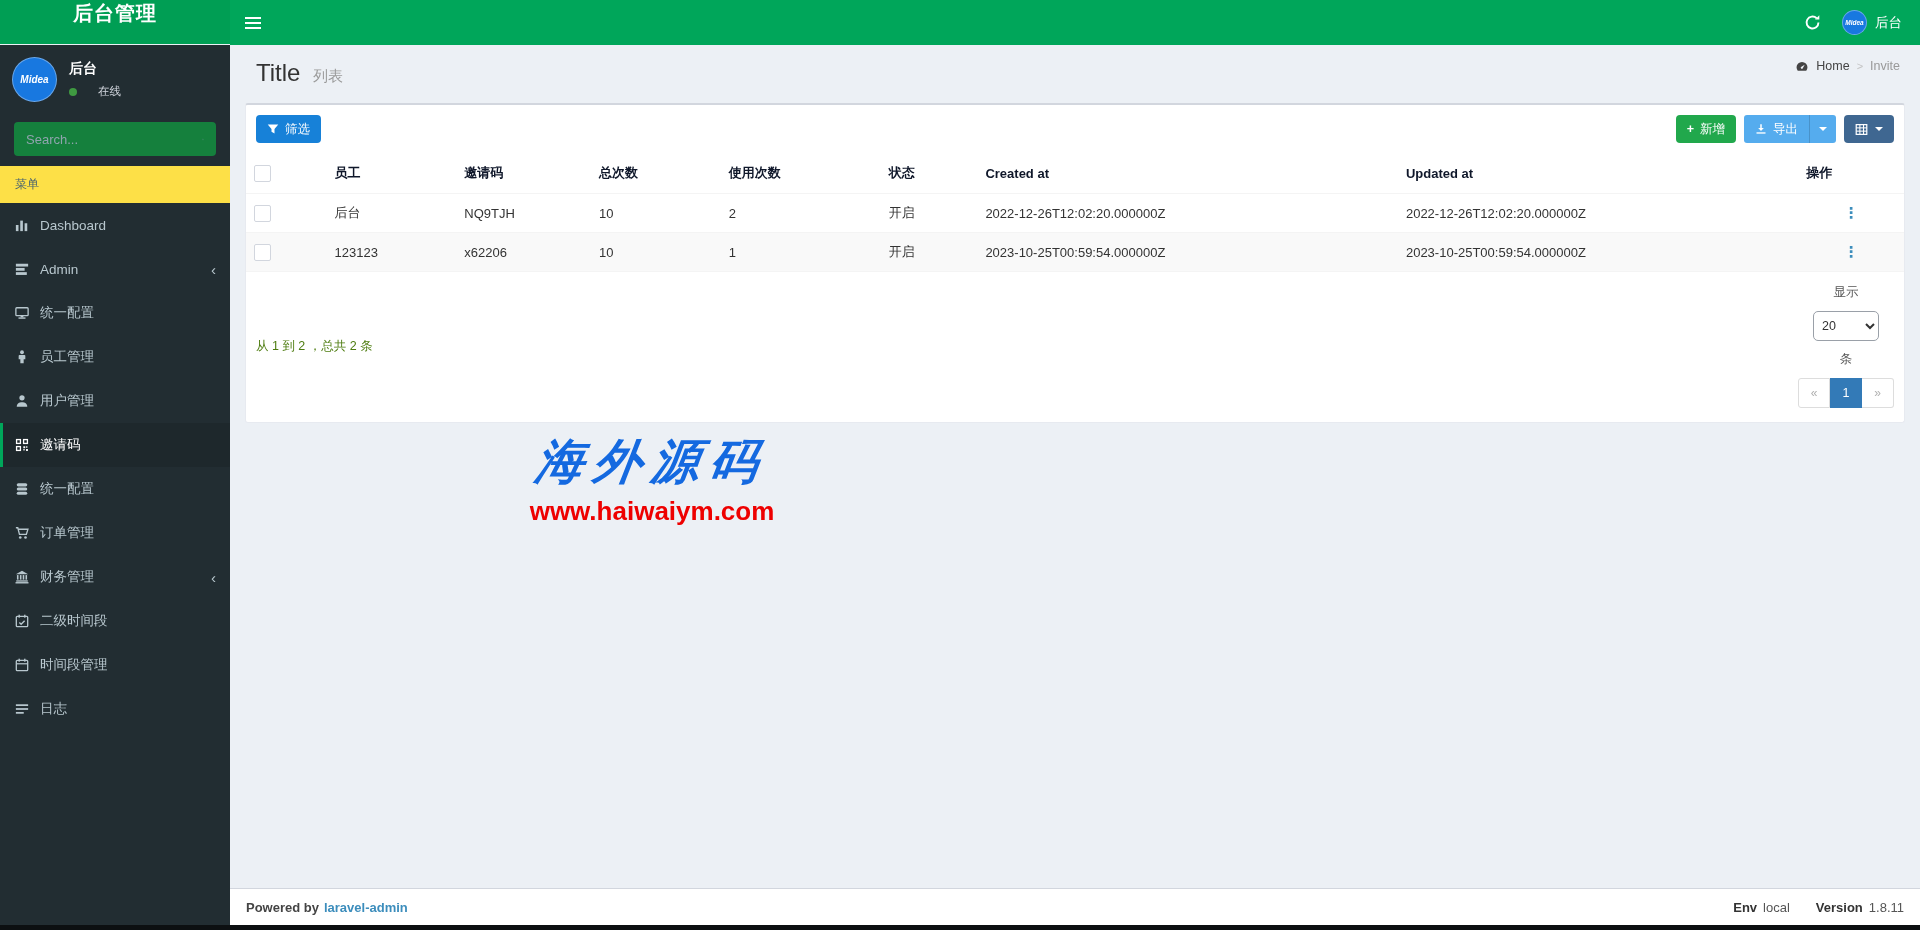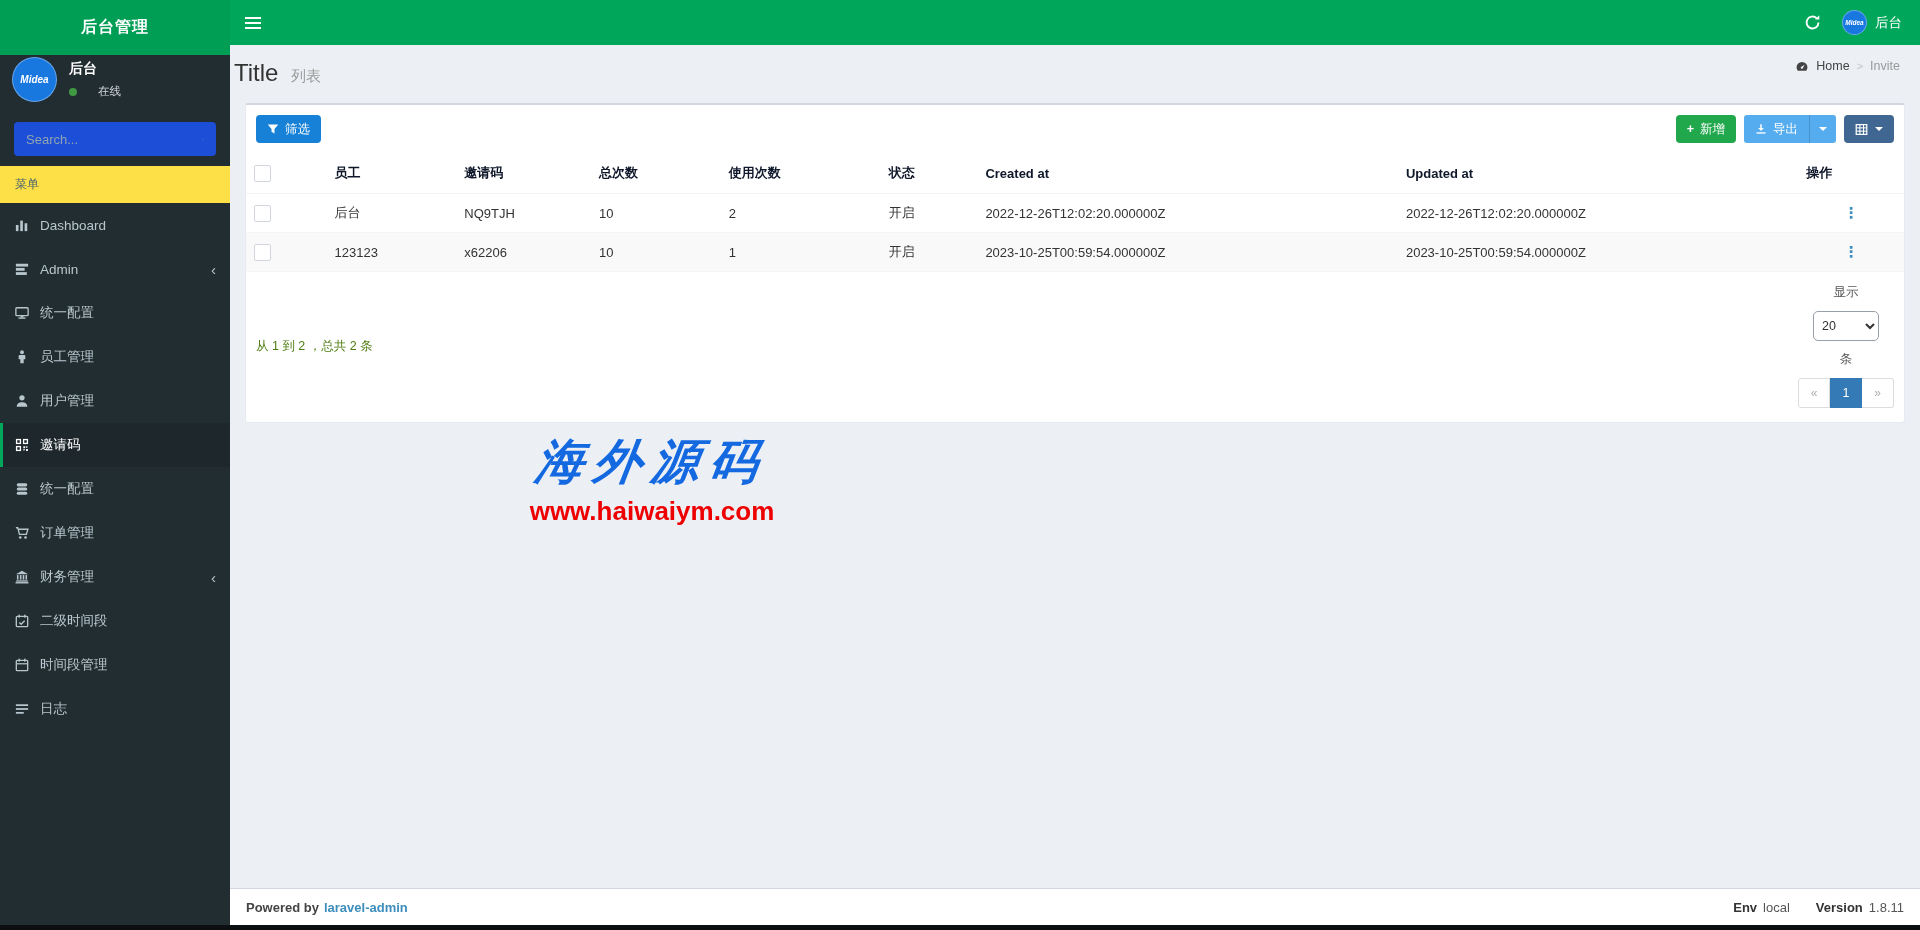--- a/index.html
+++ b/index.html
@@ -2,55 +2,55 @@
 <html><head>
 <meta charset="utf-8">
 <style>
   * { margin:0; padding:0; box-sizing:border-box; }
   html,body { width:1920px; height:930px; }
   body { font-family:"Liberation Sans","DejaVu Sans",sans-serif; background:#0c0f11; overflow:hidden; }
   .app { position:relative; width:1920px; height:930px; background:#ecf0f5; }
 
   
   .topbar { position:absolute; top:0; left:0; width:1920px; height:45px; z-index:30; }
-  .logo { position:absolute; left:0; top:0; width:230px; height:55px; background:#009e54;
-          color:#fff; font-size:16px; font-weight:bold; display:flex; align-items:center; justify-content:center; letter-spacing:1px;}
+  .logo { position:absolute; left:0; top:0; width:230px; height:44px; background:#009e54;
+          color:#fff; font-size:20px; font-weight:bold; display:flex; align-items:flex-start; justify-content:center; letter-spacing:1px;}
   .nav { position:absolute; left:230px; top:0; right:0; height:45px; background:#00a65a;
          display:flex; align-items:center; color:#fff; }
   .hamburger { width:45px; height:45px; display:flex; flex-direction:column; justify-content:center; align-items:center; gap:3px; cursor:pointer; }
   .hamburger i { display:block; width:16px; height:2px; background:#fff; }
   .nav-right { margin-left:auto; display:flex; align-items:center; height:45px; }
   .nav-refresh { width:44px; height:45px; display:flex; align-items:center; justify-content:center; cursor:pointer; }
   .nav-user { display:flex; align-items:center; gap:8px; padding:0 18px 0 8px; height:45px; cursor:pointer; font-size:13.5px; }
   .avatar { border-radius:50%; background:#1878e0; color:#fff; display:flex; align-items:center; justify-content:center;
             font-style:italic; font-weight:bold; border:1px solid rgba(255,255,255,.35); }
   .avatar.sm { width:25px; height:25px; font-size:6.5px; }
   .avatar.lg { width:45px; height:45px; font-size:10px; }
 
   
   .sidebar { position:absolute; top:45px; left:0; width:230px; bottom:0; background:#222d32; z-index:20; }
   .user-panel { display:flex; gap:12px; padding:12px 12px; align-items:center; }
   .user-name { color:#fff; font-size:14px; font-weight:bold; margin-bottom:6px; }
   .user-status { color:#d2d6de; font-size:11.5px; display:flex; align-items:center; gap:21px; }
   .dot { width:8px; height:8px; border-radius:50%; background:#3f9a41; display:inline-block; }
-  .side-search { margin:8px 14px 10px 14px; height:34px; background:#1d4ed8; border-radius:4px;
+  .side-search { margin:8px 14px 10px 14px; height:34px; background:#15803d; border-radius:4px;
                  display:flex; align-items:center; padding:0 12px; }
   .side-search input { flex:1; background:transparent; border:none; outline:none; color:#ccc; font-size:13px; }
   .side-search input::placeholder { color:#90a4ae; }
   .menu-header { background:#fde047; color:#4b646f; font-size:12px; padding:10px 15px; margin-top:4px; }
   .menu { list-style:none; }
   .menu-item { display:flex; align-items:center; gap:11px; padding:0 14px 0 12px; height:44px;
                color:#b8c7ce; font-size:13.5px; border-left:3px solid transparent; cursor:pointer; }
   .menu-item svg { flex:0 0 auto; }
   .menu-item .chev { margin-left:auto; color:#b8c7ce; font-size:15px; line-height:1; }
   .menu-item.active { background:#1e282c; color:#fff; border-left-color:#00a65a; }
 
   
   .main { position:absolute; top:45px; left:230px; right:0; height:843px; background:#ecf0f5; overflow:hidden; }
-  .content-header { position:relative; padding:14px 16px 8px 4px; }
+  .content-header { position:relative; padding:14px 16px 8px 26px; }
   .page-title { font-size:24px; color:#333; font-weight:normal; display:inline; }
   .page-sub { font-size:15px; color:#9a9a9a; margin-left:8px; }
   .breadcrumb { position:absolute; right:20px; top:14px; display:flex; align-items:center; gap:7px; font-size:12.5px; color:#444; }
   .breadcrumb .sep { color:#c3c3c3; font-size:11px; }
   .breadcrumb .current { color:#999; }
 
   .box { margin:8px 15px; background:#fff; border:1px solid #e7eaf0; border-top:2px solid #d2d6de; border-radius:3px; }
   .box-header { display:flex; align-items:center; padding:10px 10px; }
   .box-tools { margin-left:auto; display:flex; align-items:center; gap:8px; }
   .btn { display:inline-flex; align-items:center; gap:6px; color:#fff; font-size:12.5px;

